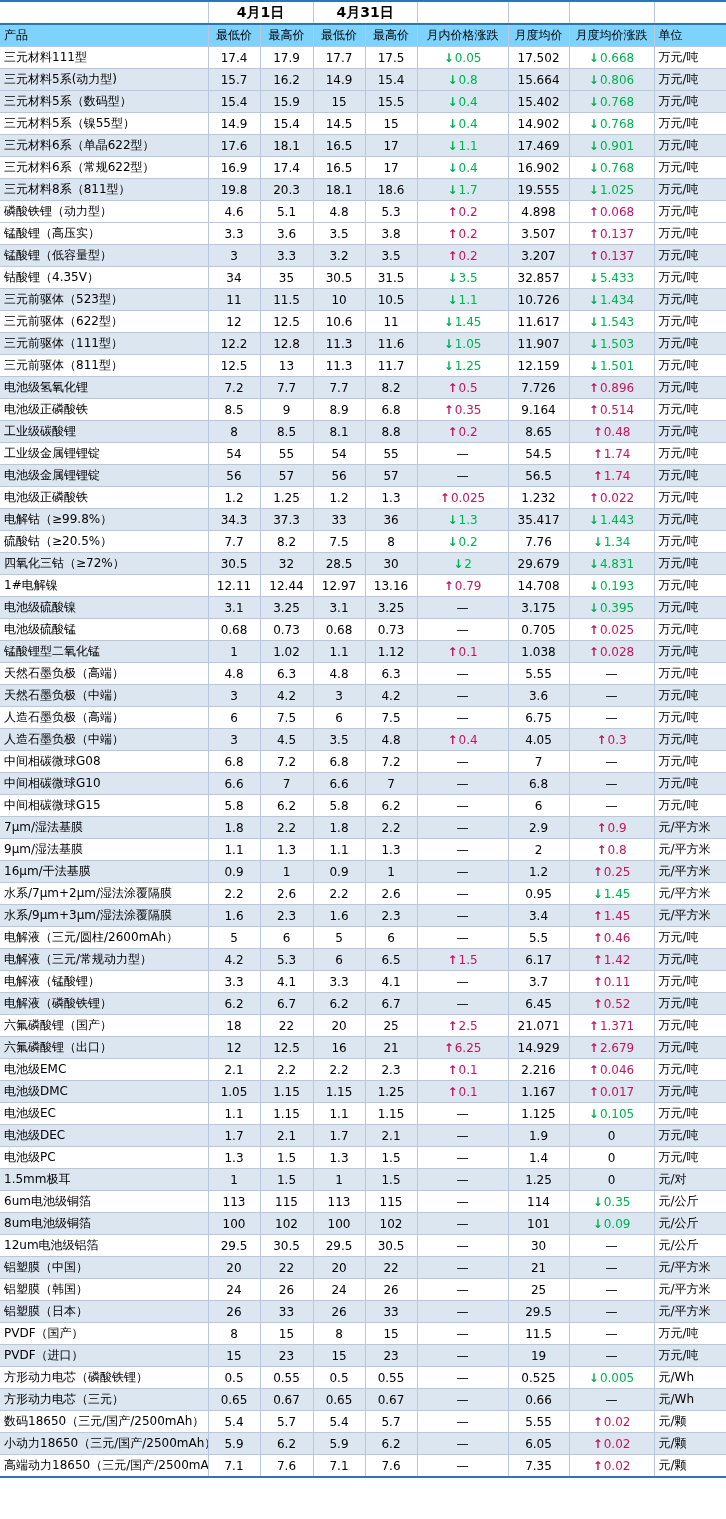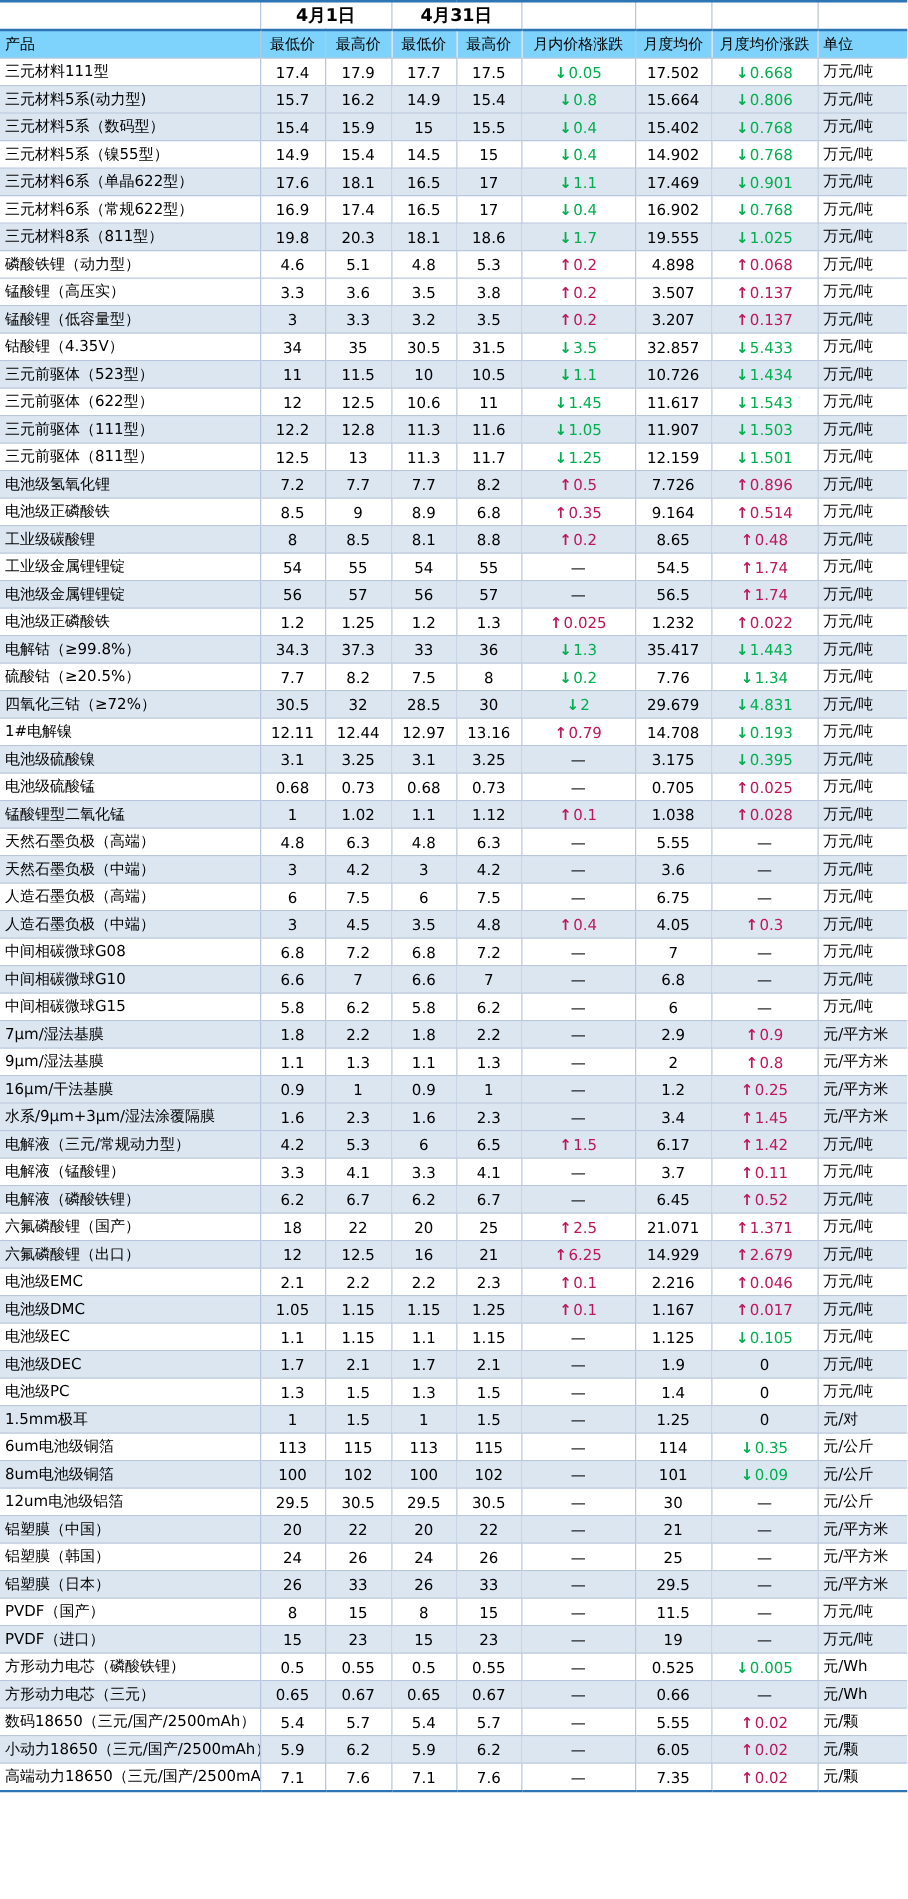--- a/index.html
+++ b/index.html
@@ -482,30 +482,52 @@
         <td class="product">16μm/干法基膜</td>
         <td>0.9</td>
         <td>1</td>
         <td>0.9</td>
         <td>1</td>
         <td><span class="dash">—</span></td>
         <td>1.2</td>
         <td class="up"><span class="arrow">↑</span><span>0.25</span></td>
         <td class="unit">元/平方米</td>
       </tr>
+      <tr>
+        <td class="product">水系/7μm+2μm/湿法涂覆隔膜</td>
+        <td>2.2</td>
+        <td>2.6</td>
+        <td>2.2</td>
+        <td>2.6</td>
+        <td><span class="dash">—</span></td>
+        <td>0.95</td>
+        <td class="down"><span class="arrow">↓</span><span>1.45</span></td>
+        <td class="unit">元/平方米</td>
+      </tr>
       <tr class="band">
         <td class="product">水系/9μm+3μm/湿法涂覆隔膜</td>
         <td>1.6</td>
         <td>2.3</td>
         <td>1.6</td>
         <td>2.3</td>
         <td><span class="dash">—</span></td>
         <td>3.4</td>
         <td class="up"><span class="arrow">↑</span><span>1.45</span></td>
         <td class="unit">元/平方米</td>
+      </tr>
+      <tr>
+        <td class="product">电解液（三元/圆柱/2600mAh）</td>
+        <td>5</td>
+        <td>6</td>
+        <td>5</td>
+        <td>6</td>
+        <td><span class="dash">—</span></td>
+        <td>5.5</td>
+        <td class="up"><span class="arrow">↑</span><span>0.46</span></td>
+        <td class="unit">万元/吨</td>
       </tr>
       <tr class="band">
         <td class="product">电解液（三元/常规动力型）</td>
         <td>4.2</td>
         <td>5.3</td>
         <td>6</td>
         <td>6.5</td>
         <td class="up"><span class="arrow">↑</span><span>1.5</span></td>
         <td>6.17</td>
         <td class="up"><span class="arrow">↑</span><span>1.42</span></td>

